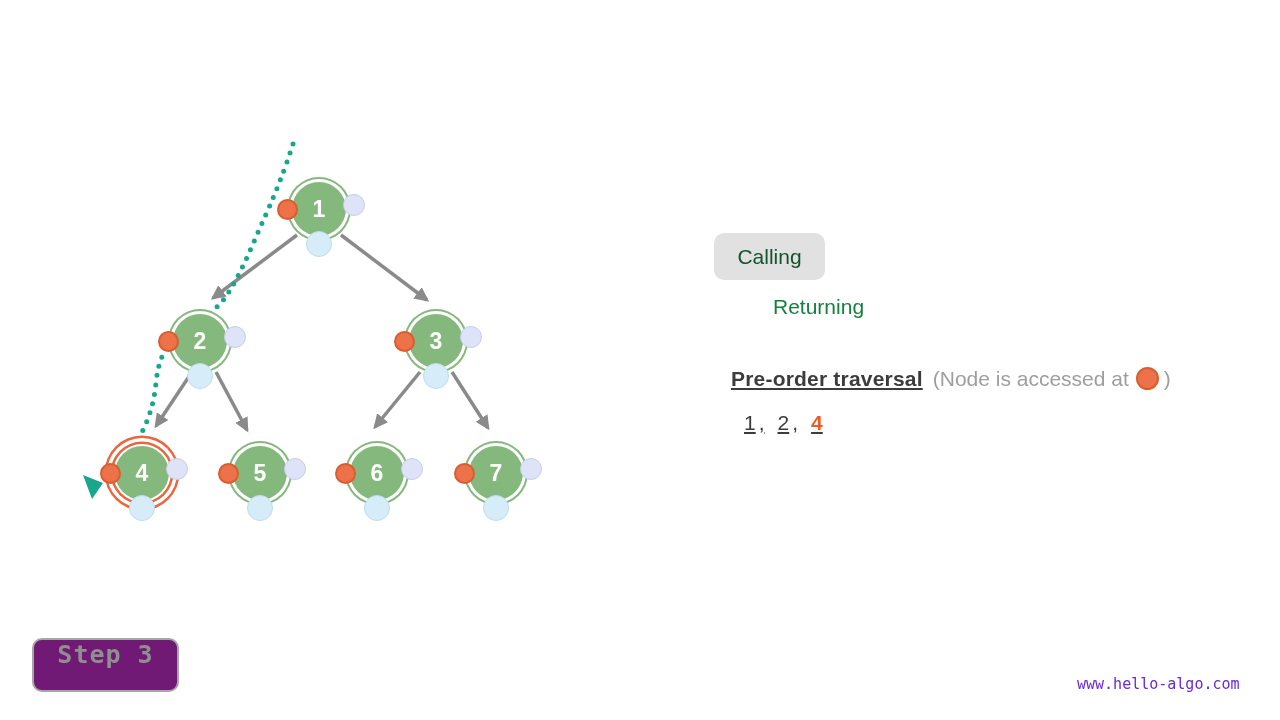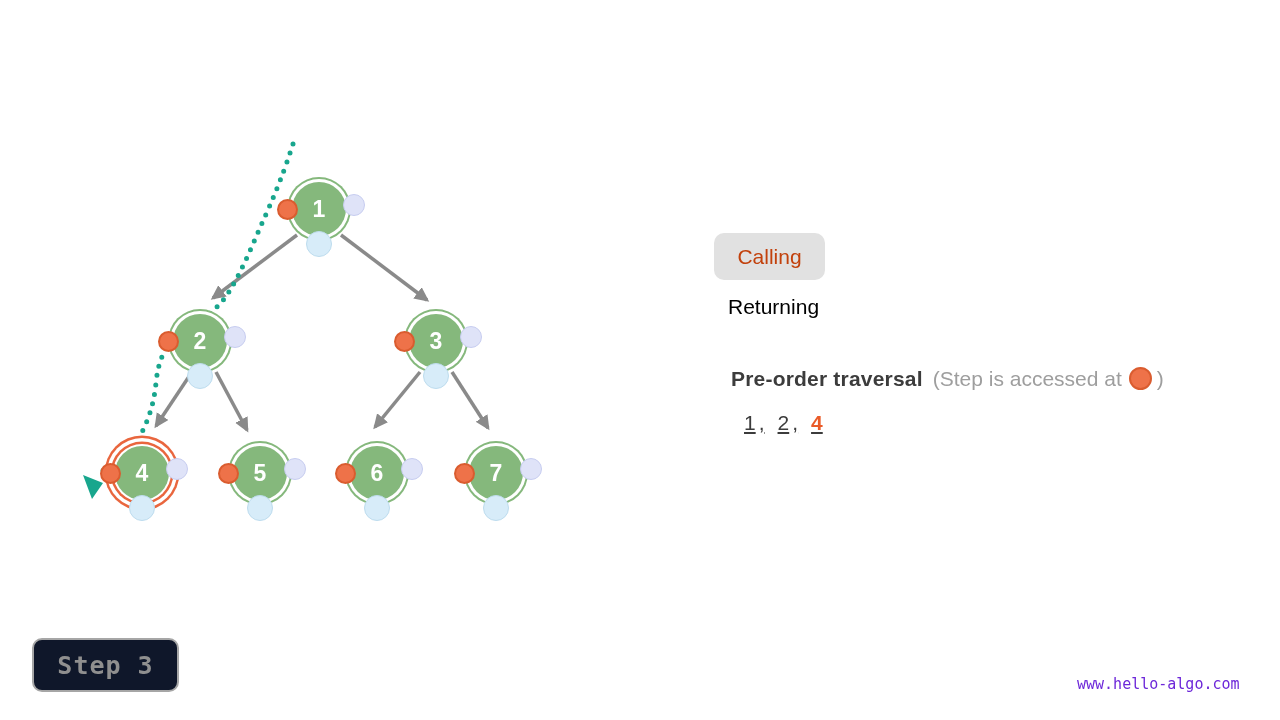--- a/index.html
+++ b/index.html
@@ -27,43 +27,43 @@
   .dot-post { width:22px; height:22px; right:-19px; top:12px;
               background:#dfe3f8; border:1.5px solid #c7cdf0; }
   .dot-in   { width:26px; height:26px; left:14px; bottom:-21px;
               background:#d7ecf9; border:1.5px solid #bddcee; }
 
   
   .chip {
     position:absolute; left:714px; top:233px; width:111px; height:47px;
     background:#e1e1e1; border-radius:10px;
     display:flex; align-items:center; justify-content:center;
-    font-size:21px; color:#c2410c;
+    font-size:21px; color:#14532d;
   }
-  .returning { position:absolute; left:728px; top:295px; font-size:21px; color:#000000; }
+  .returning { position:absolute; left:773px; top:295px; font-size:21px; color:#15803d; }
   .trav-line {
     position:absolute; left:731px; top:367px;
     font-size:21px; color:#3c3c3c; white-space:nowrap;
   }
-  .trav-title { font-weight:bold; letter-spacing:0.2px; }
+  .trav-title { font-weight:bold; letter-spacing:0.2px;text-decoration:underline; }
   .trav-note  { color:#9e9e9e; margin-left:10px; }
   .note-dot {
     display:inline-block; width:19px; height:19px; border-radius:50%;
     background:#ee7249; border:2px solid #da5c2f;
     vertical-align:-4px; margin:0 3px 0 7px;
   }
   .sequence { position:absolute; left:744px; top:411px; font-size:21px; color:#3c3c3c;text-decoration:underline; }
   .seq-sep { margin:0 13px 0 3px; }
   .seq-highlight { color:#ea5b28; font-weight:bold; }
 
   
   .step-box {
     position:absolute; left:32px; top:638px; width:147px; height:54px;
-    border:2px solid #a6a6a6; border-radius:10px; background:#0f172a;
-    display:flex; align-items:center; justify-content:center;
+    border:2px solid #a6a6a6; border-radius:10px; background:#701a75;
+    display:flex; align-items:flex-start; justify-content:center;
     font-family:"DejaVu Sans Mono", monospace;
     font-size:25px; font-weight:bold; color:#8f8f8f; letter-spacing:1px;
     box-sizing:border-box;
   }
   .watermark {
     position:absolute; left:1077px; top:675px;
     font-family:"DejaVu Sans Mono", monospace;
     font-size:15px; color:#6d28d9;
   }
 </style>
@@ -134,21 +134,21 @@
     <span class="dot dot-post"></span>
     <span class="dot dot-in"></span>
   </div>
 
   <div class="chip">
     <span>Calling</span>
   </div>
   <div class="returning">Returning</div>
 
   <div class="trav-line">
-    <span class="trav-title">Pre-order traversal</span><span class="trav-note">(Step is accessed at</span><span class="note-dot"></span><span class="trav-note" style="margin-left:2px;">)</span>
+    <span class="trav-title">Pre-order traversal</span><span class="trav-note">(Node is accessed at</span><span class="note-dot"></span><span class="trav-note" style="margin-left:2px;">)</span>
   </div>
 
   <div class="sequence">
     <span>1</span><span class="seq-sep">,</span><span>2</span><span class="seq-sep">,</span><span class="seq-highlight">4</span>
   </div>
 
   <div class="step-box">
     <span>Step 3</span>
   </div>
 

